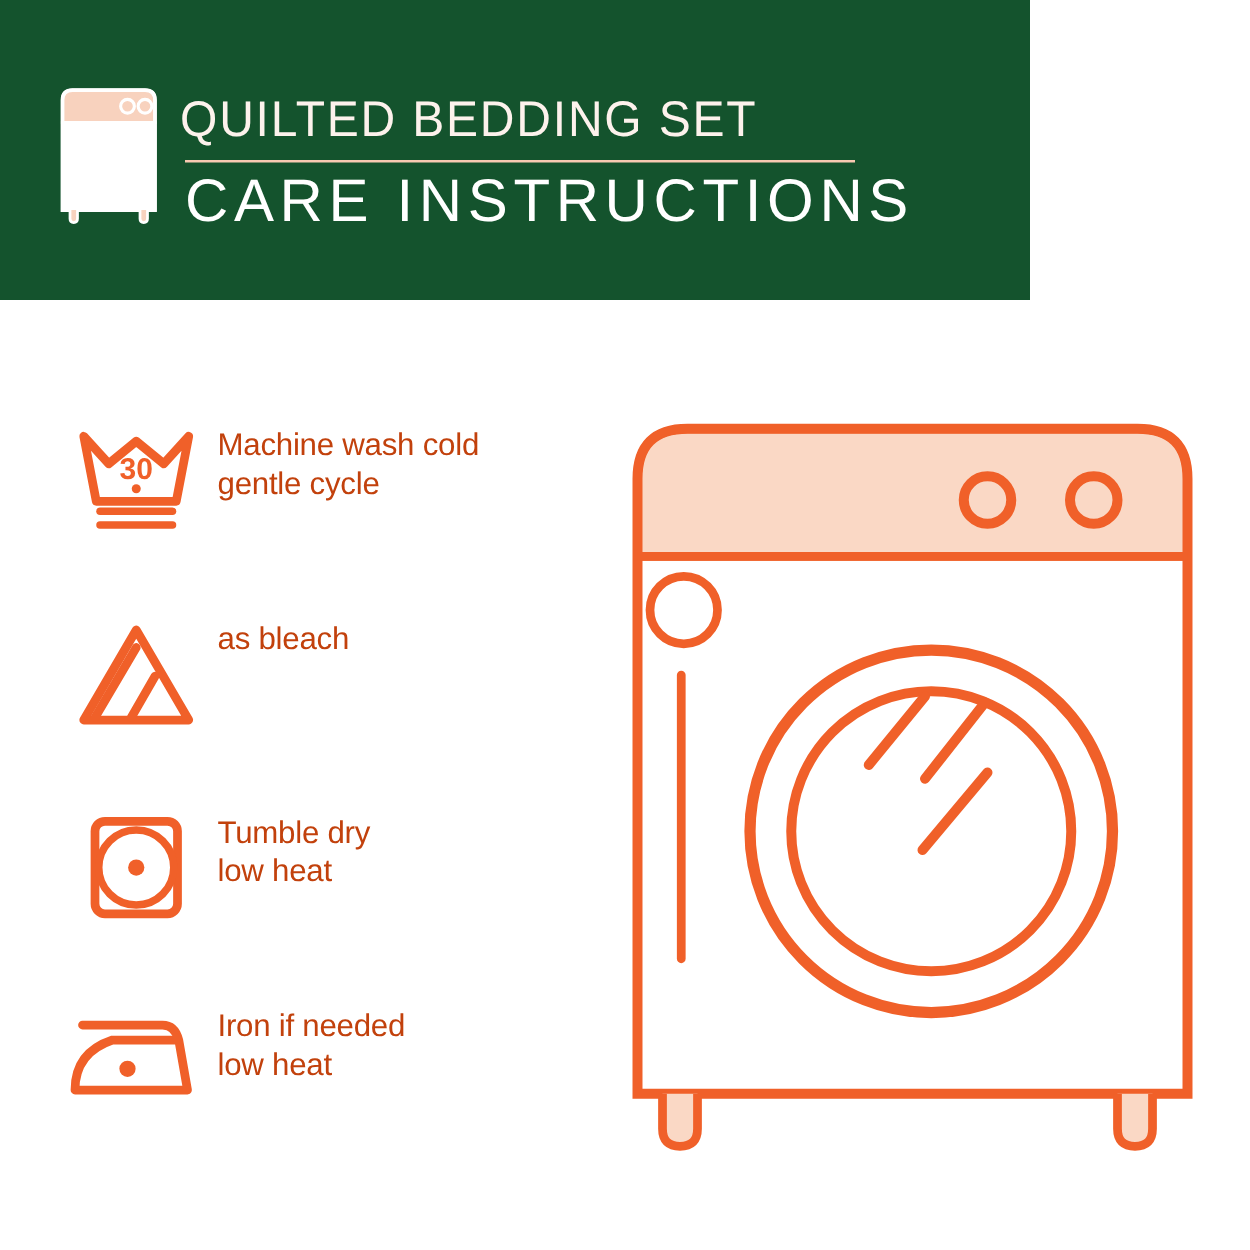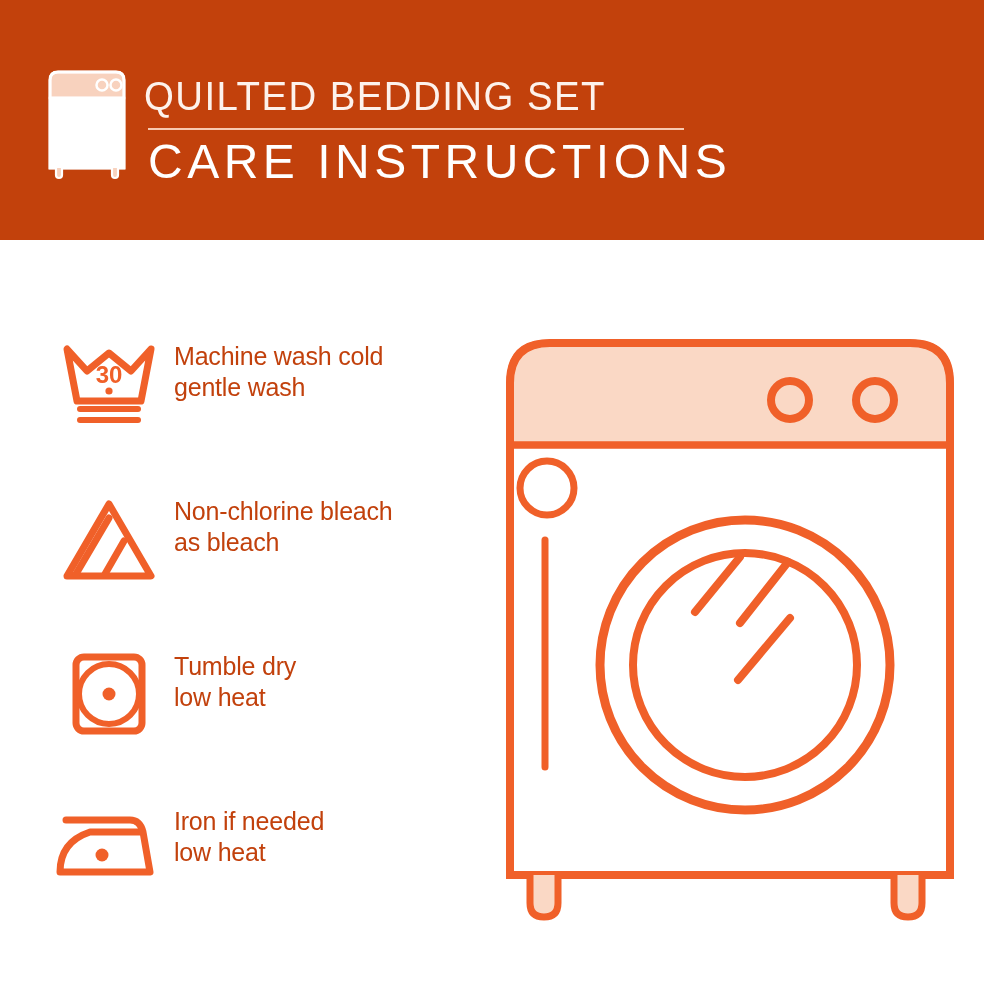--- a/index.html
+++ b/index.html
@@ -7,22 +7,22 @@
   body {
     background:#ffffff;
     font-family:"Liberation Sans", sans-serif;
     overflow:hidden;
     position:relative;
   }
 
   
   .header {
     position:absolute; left:0; top:0;
-    width:984px; height:240px;
-    background:#c2410c;
+    width:824px; height:240px;
+    background:#14532d;
     display:flex; align-items:center;
   }
   .header-icon {
     position:absolute; left:44px; top:68px;
     width:86px; height:112px;
   }
   .header-text {
     position:absolute; left:144px; top:70px;
     width:560px;
   }
@@ -142,34 +142,33 @@
         <svg viewBox="0 0 100 90" width="100" height="90">
           <path d="M8 10 L18 62 H82 L92 10 L72 32 L50 14 L28 32 Z" fill="none" stroke="#F06029" stroke-width="7" stroke-linejoin="round" stroke-linecap="round"></path>
           <text x="50" y="44" font-family="'Liberation Sans', sans-serif" font-size="24" font-weight="700" fill="#F06029" text-anchor="middle">30</text>
           <circle cx="50" cy="52" r="3.6" fill="#F06029"></circle>
           <rect x="18" y="67" width="64" height="6" rx="3" fill="#F06029"></rect>
           <rect x="18" y="78" width="64" height="6" rx="3" fill="#F06029"></rect>
         </svg>
       </div>
       <div class="care-label">
         <span>Machine wash cold</span>
-        <span>gentle wash</span>
+        <span>gentle cycle</span>
       </div>
     </div>
 
     <div class="care-row">
       <div class="care-symbol">
         <svg viewBox="0 0 100 90" width="100" height="90">
           <path d="M50 10 L92 82 H8 Z" fill="none" stroke="#F06029" stroke-width="7" stroke-linejoin="round"></path>
           <line x1="50" y1="24" x2="17" y2="80" stroke="#F06029" stroke-width="7" stroke-linecap="round"></line>
           <line x1="65" y1="47" x2="46" y2="80" stroke="#F06029" stroke-width="7" stroke-linecap="round"></line>
         </svg>
       </div>
       <div class="care-label">
-        <span>Non-chlorine bleach</span>
         <span>as bleach</span>
       </div>
     </div>
 
     <div class="care-row">
       <div class="care-symbol">
         <svg viewBox="0 0 100 90" width="100" height="90">
           <rect x="17" y="8" width="66" height="74" rx="8" fill="none" stroke="#F06029" stroke-width="7"></rect>
           <circle cx="50" cy="45" r="30" fill="none" stroke="#F06029" stroke-width="6"></circle>
           <circle cx="50" cy="45" r="6.5" fill="#F06029"></circle>

